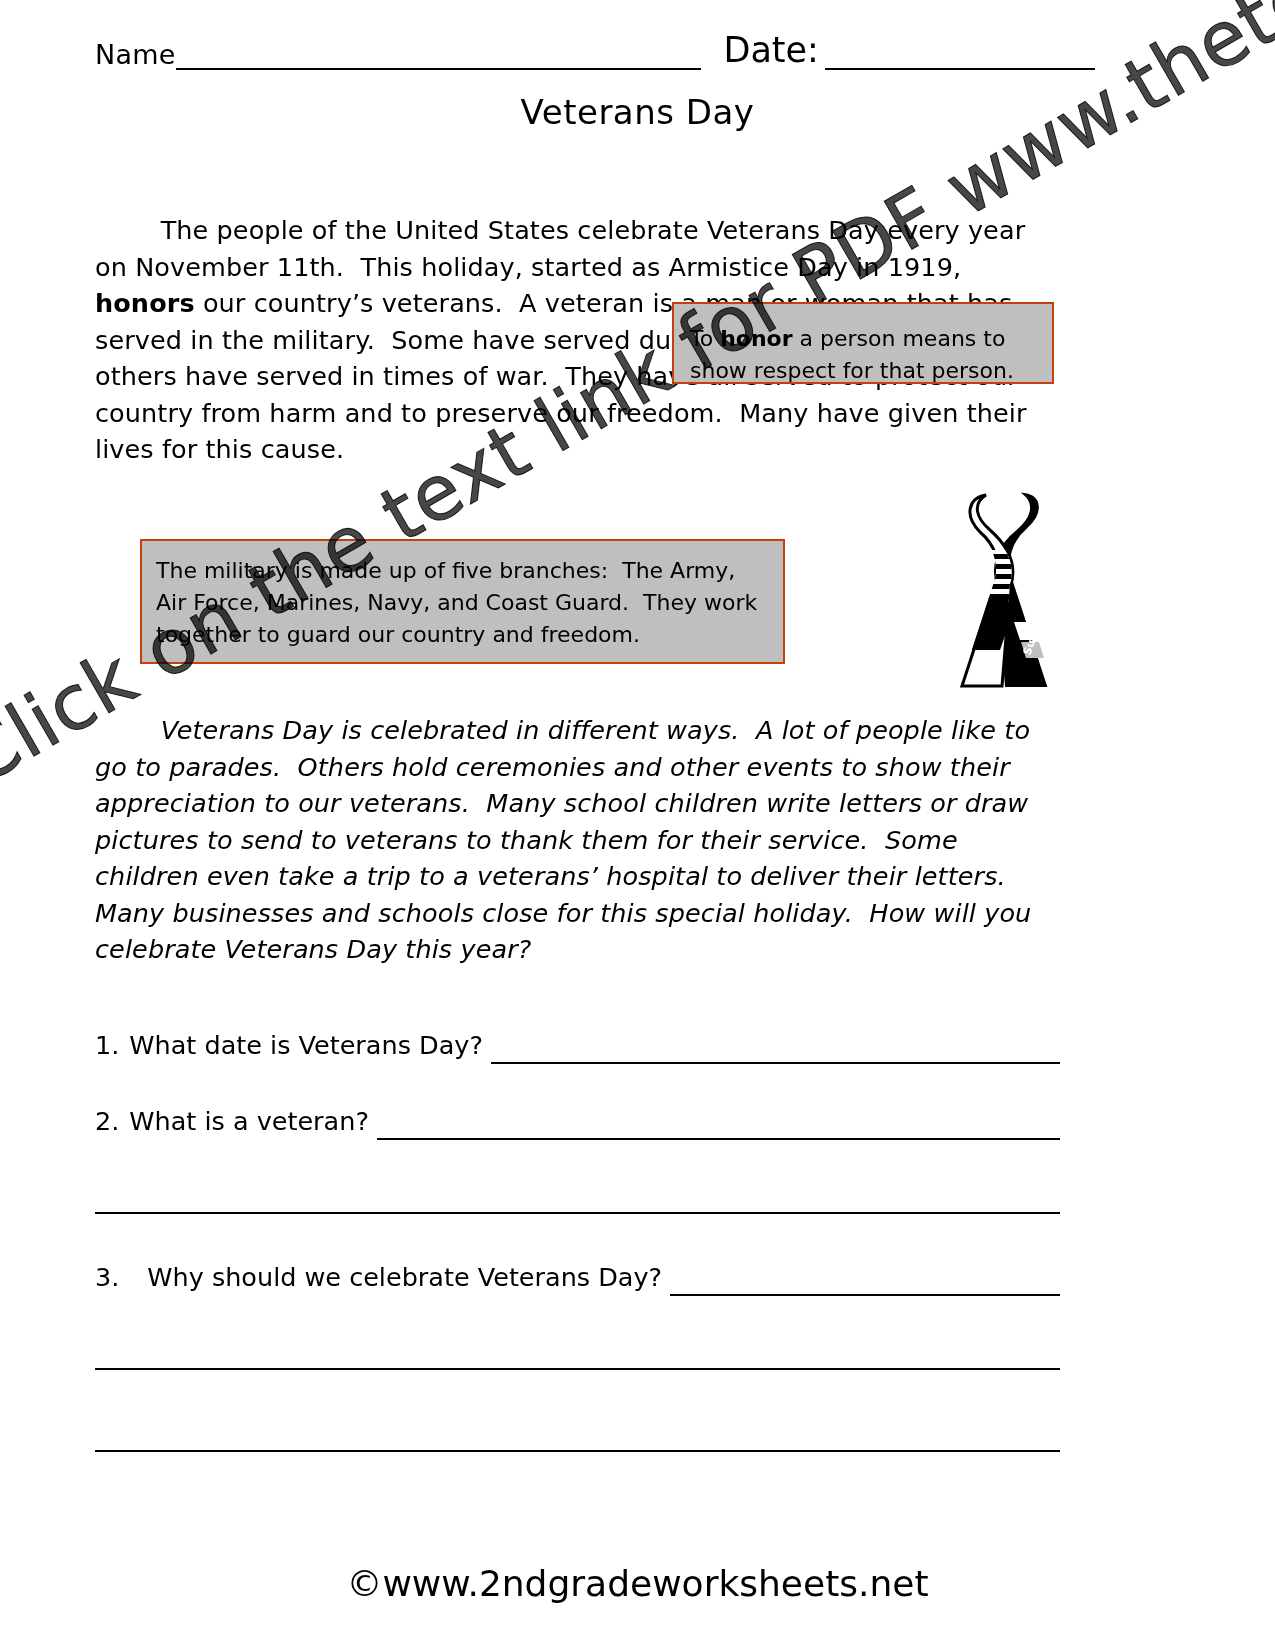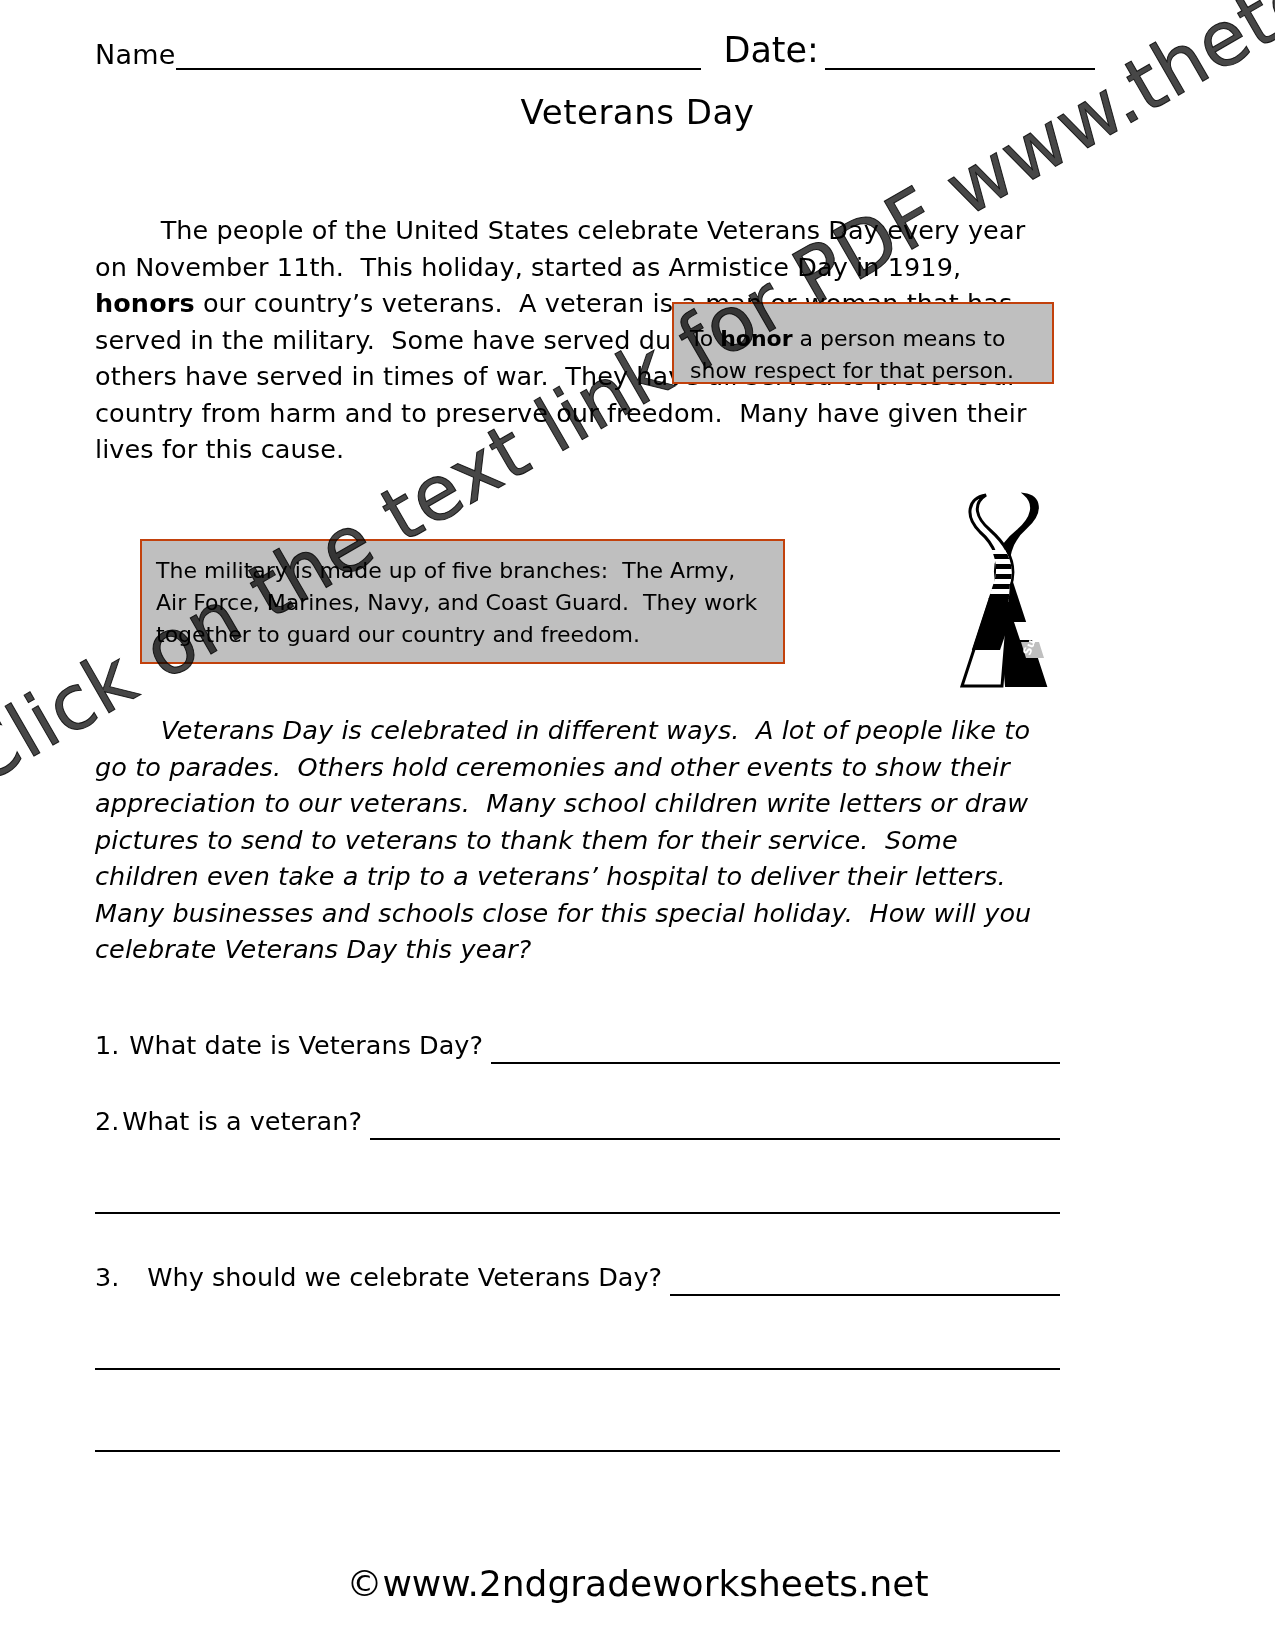--- a/index.html
+++ b/index.html
@@ -252,21 +252,21 @@
   <div class="para" id="para2">        Veterans Day is celebrated in different ways.  A lot of people like to go to parades.  Others hold ceremonies and other events to show their appreciation to our veterans.  Many school children write letters or draw pictures to send to veterans to thank them for their service.  Some children even take a trip to a veterans’ hospital to deliver their letters.  Many businesses and schools close for this special holiday.  How will you celebrate Veterans Day this year?</div>
 
   <div class="question" style="top:1028px; left:95px; width:965px;">
     <span class="qtext">1.</span>
     <span class="qtext" style="margin-left:10px;">What date is Veterans Day?</span>
     <span class="q-rule" style="flex:1 1 auto;"></span>
   </div>
 
   <div class="question" style="top:1104px; left:95px; width:965px;">
     <span class="qtext">2.</span>
-    <span class="qtext" style="margin-left:3px;">What is a veteran?</span>
+    <span class="qtext" style="margin-left:10px;">What is a veteran?</span>
     <span class="q-rule" style="flex:1 1 auto;"></span>
   </div>
   <div class="answer-rule" style="top:1212px;"></div>
 
   <div class="question" style="top:1260px; left:95px; width:965px;">
     <span class="qtext">3.</span>
     <span class="qtext" style="margin-left:28px;">Why should we celebrate Veterans Day?</span>
     <span class="q-rule" style="flex:1 1 auto;"></span>
   </div>
   <div class="answer-rule" style="top:1368px;"></div>

